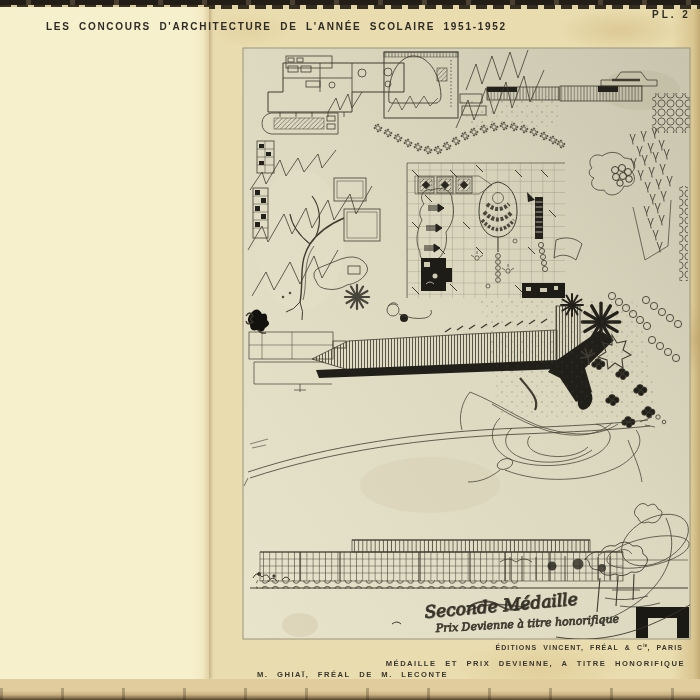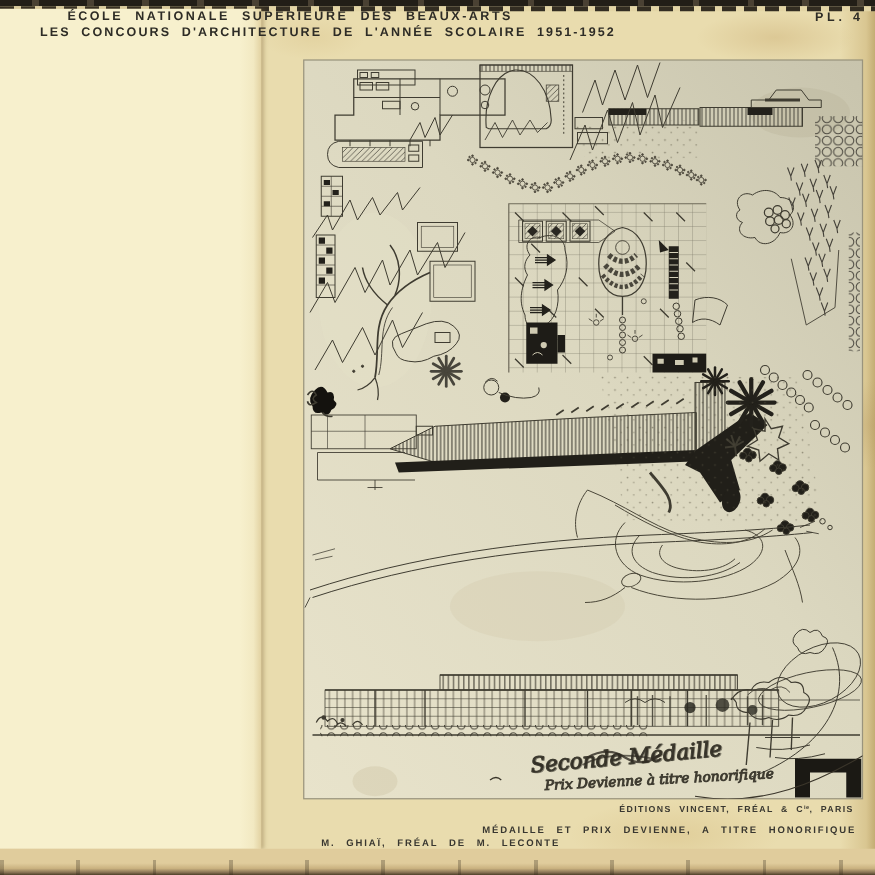--- a/index.html
+++ b/index.html
@@ -19,21 +19,21 @@
     repeating-linear-gradient(90deg,#332d22 0 11px,rgba(51,45,34,0) 11px 17px),#e3d5a6;}
   #overlay-sheet{left:0;top:7px;width:209px;height:672px;
     background:linear-gradient(90deg,#f7f0cd 0 92%,#f2e9c2 97%,#e2d2a2 100%);
     box-shadow:2px 0 3px rgba(120,95,50,.35);}
   #bottom-band{left:0;top:679px;width:700px;height:21px;
     background:linear-gradient(180deg,#e0cc9c 0 55%,#cab280 75%,#897455 90%,#4e4129 100%);}
   #bottom-specks{left:0;top:688px;width:700px;height:12px;background:
     repeating-linear-gradient(90deg,rgba(40,32,20,.55) 0 3px,rgba(40,32,20,0) 3px 61px);opacity:.5;}
   .hdr{color:#2e2c26;font-weight:bold;white-space:nowrap;}
   #hdr1{left:54px;top:8px;font-size:10px;letter-spacing:2.0px;word-spacing:5px;}
-  #hdr2{left:0;top:21px;font-size:10px;letter-spacing:1.7px;word-spacing:4px;padding-left:32px;}
+  #hdr2{left:14px;top:21px;font-size:10px;letter-spacing:1.7px;word-spacing:4px;padding-left:32px;}
   #plate-no{left:652px;top:9px;font-size:10px;letter-spacing:3px;}
   .cap{color:#393730;font-weight:bold;white-space:nowrap;}
   #cap-pub{right:17px;top:643px;font-size:7px;letter-spacing:1.1px;word-spacing:3px;}
   #cap-pub .sup{font-size:4.5px;vertical-align:2.5px;letter-spacing:.3px;}
   #cap-award{right:15px;top:659px;font-size:7.6px;letter-spacing:1.5px;word-spacing:5px;}
   #cap-author{left:257px;top:670px;font-size:7.6px;letter-spacing:1.5px;word-spacing:5px;}
   svg text{user-select:none;}
 </style>
 </head>
 <body>
@@ -480,20 +480,19 @@
       </g>
     </g>
   </svg>
 
   <div id="top-strip" class="abs"></div>
   <div id="top-dashes" class="abs"></div>
   <div id="overlay-sheet" class="abs"></div>
   <div id="bottom-band" class="abs"></div>
   <div id="bottom-specks" class="abs"></div>
 
-  <div id="hdr1" class="abs hdr">ÉCOLE NATIONALE SUPÉRIEURE DES BEAUX-ARTS</div>
   <div id="hdr2" class="abs hdr">LES CONCOURS D'ARCHITECTURE DE L'ANNÉE SCOLAIRE 1951-1952</div>
-  <div id="plate-no" class="abs hdr">PL. 4</div>
+  <div id="plate-no" class="abs hdr">PL. 2</div>
 
   <div id="cap-pub" class="abs cap"><span>ÉDITIONS VINCENT, FRÉAL &amp; C</span><span class="sup">ie</span><span>, PARIS</span></div>
   <div id="cap-award" class="abs cap">MÉDAILLE ET PRIX DEVIENNE, A TITRE HONORIFIQUE</div>
   <div id="cap-author" class="abs cap">M. GHIAÏ, FRÉAL DE M. LECONTE</div>
 </div>
 
 </body></html>

